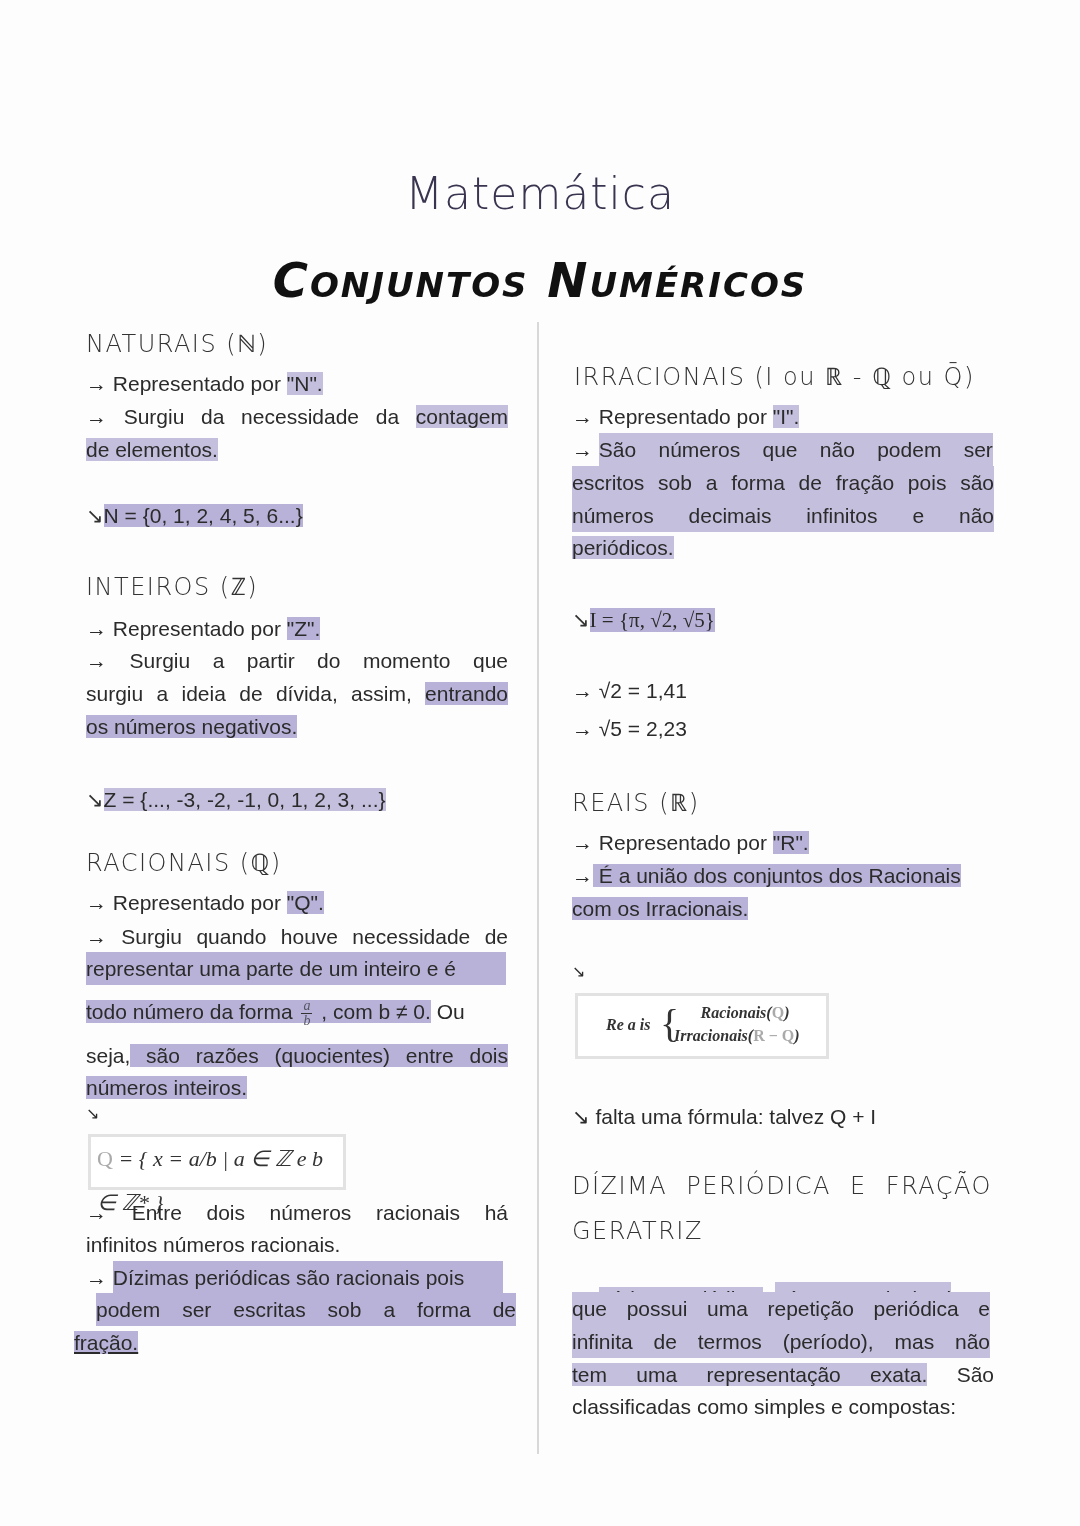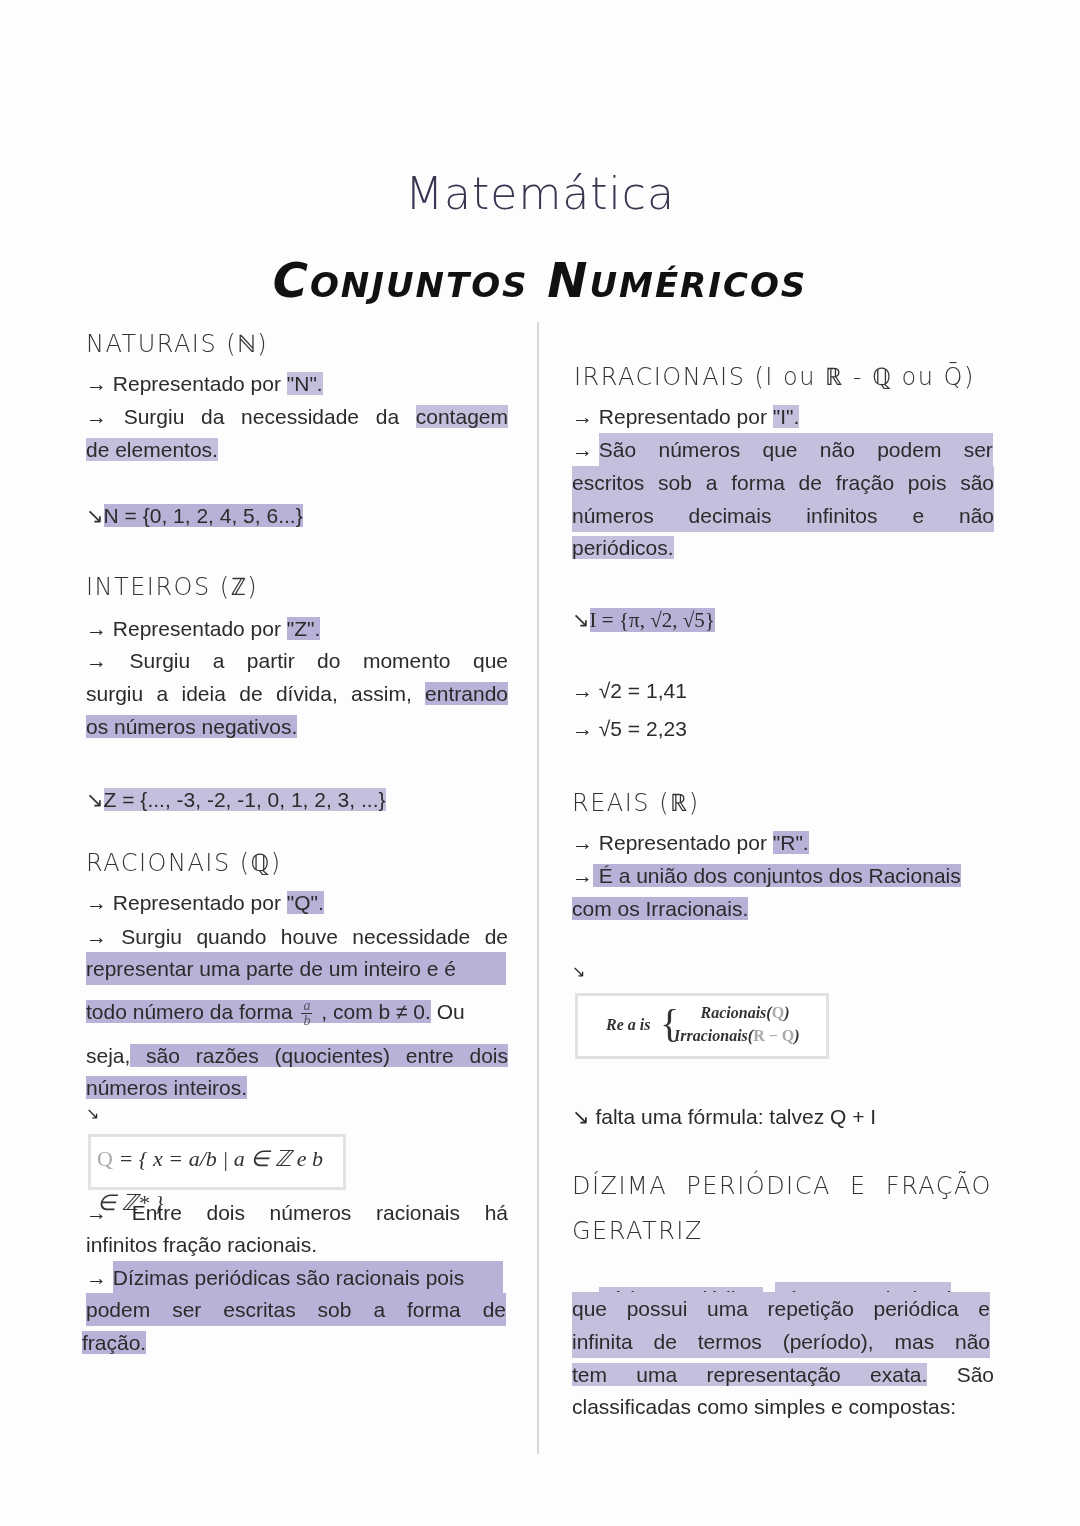--- a/index.html
+++ b/index.html
@@ -120,28 +120,28 @@
     <span>seja,</span><span class="hl-dark"> são razões (quocientes) entre dois</span>
   </div>
   <div class="line" style="left:86px; top:1071px;">
     <span class="hl-dark">números inteiros.</span>
   </div>
   <div class="line" style="left:86px; top:1104px; font-size:16px; line-height:20px;">↘</div>
   <div class="mathbox" style="left:88px; top:1134px; width:246px; height:50px; font-size:22px; line-height:44px; padding-left:6px;">
     <span class="dim">Q</span><span> = { x = a/b | a ∈ ℤ e b ∈ ℤ* }</span>
   </div>
   <div class="line just" style="left:86px; top:1196px;">→  Entre dois números racionais há</div>
-  <div class="line" style="left:86px; top:1228px;">infinitos fração racionais.</div>
+  <div class="line" style="left:86px; top:1228px;">infinitos números racionais.</div>
   <div class="line" style="left:86px; top:1261px;">
     <span>→ </span><span class="hl-dark" style="display:inline-block; width:390px;">Dízimas periódicas são racionais pois</span>
   </div>
-  <div class="line" style="left:86px; top:1293px;">
+  <div class="line" style="left:96px; top:1293px;">
     <span class="hl-dark" style="display:inline-block; width:420px; text-align:justify; text-align-last:justify;">podem ser escritas sob a forma de</span>
   </div>
-  <div class="line" style="left:82px; top:1326px;">
+  <div class="line" style="left:74px; top:1326px;text-decoration:underline;">
     <span class="hl-dark">fração.</span>
   </div>
 </div>
 
 <div>
   <div class="heading" style="left:574px; top:359px;">IRRACIONAIS (I ou ℝ - ℚ ou Q̄)</div>
   <div class="line" style="left:572px; top:400px;">
     <span>→ Representado por </span><span class="hl">"I".</span>
   </div>
   <div class="line" style="left:572px; top:433px;">

